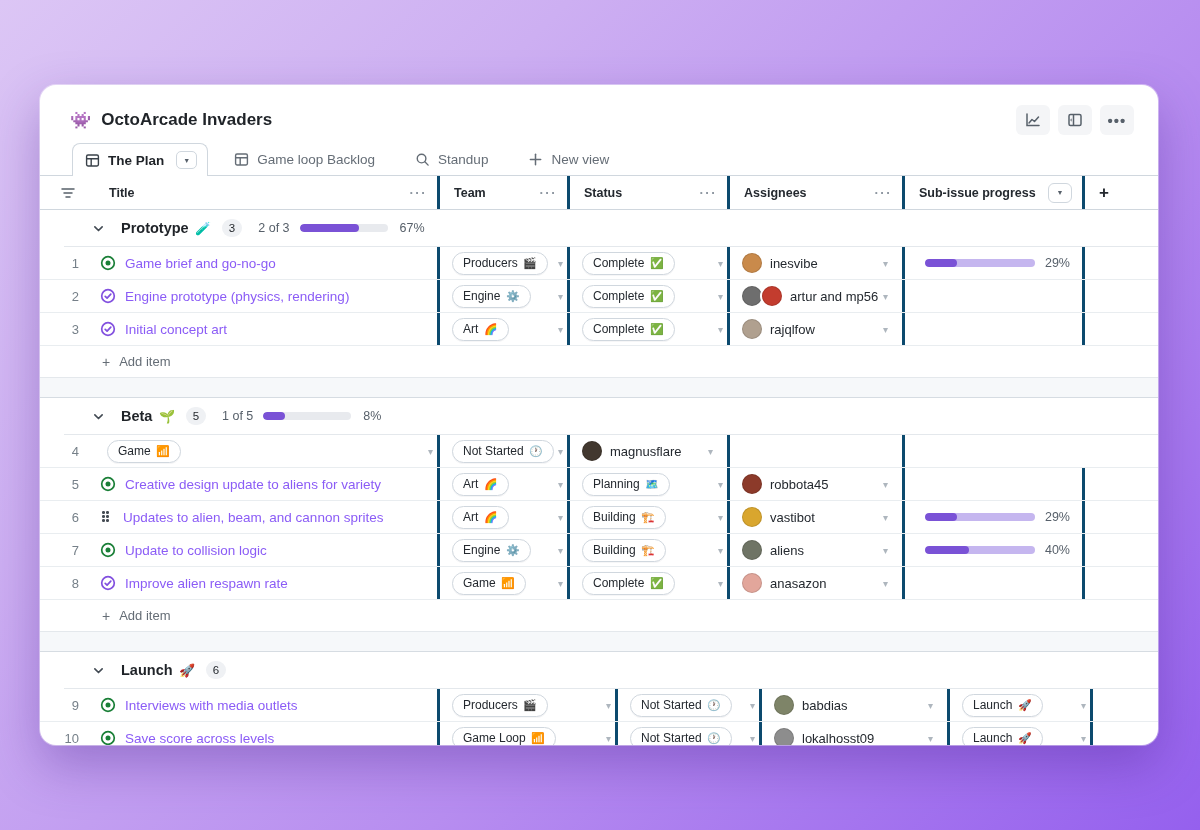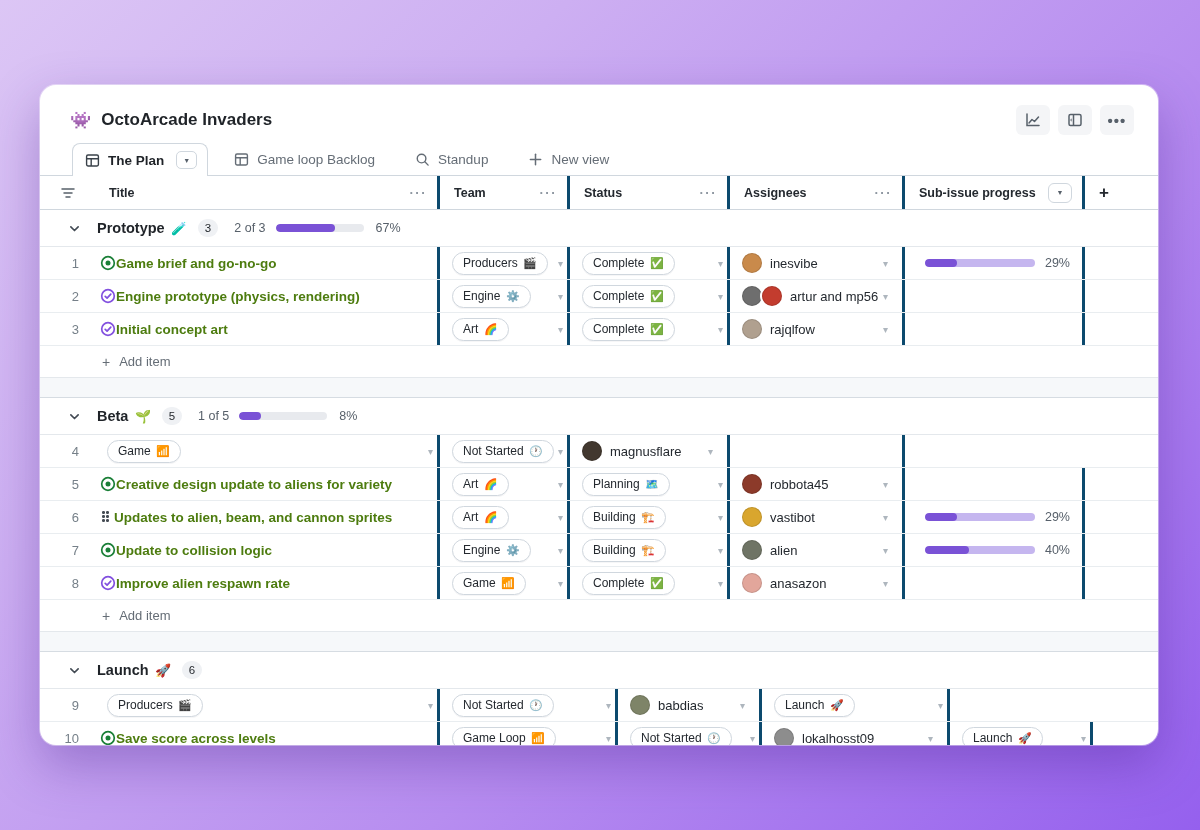--- a/index.html
+++ b/index.html
@@ -39,33 +39,33 @@
   .cell { display:flex; align-items:center; min-width:0; }
   .vline { border-right:3px solid #0c4a6e; }
   
   .colhead { height:34px; border-bottom:1px solid #d0d7de; font-size:12.5px; font-weight:bold; color:#24292f; }
   .colhead .cell { justify-content:space-between; padding:0 10px 0 14px; }
   .colhead .cell.numcol { justify-content:center; padding:0; }
   .menu-dots { color:#8c959f; font-size:13px; font-weight:bold; letter-spacing:1.5px; cursor:pointer; }
   .hdr-caret { width:24px; height:20px; border:1px solid #d0d7de; border-radius:6px; display:flex; align-items:center; justify-content:center; font-size:7px; color:#57606a; cursor:pointer; }
   .pluscol { font-size:17px; color:#24292f; justify-content:flex-start; padding-left:14px; cursor:pointer; }
   
-  .ghead { display:flex; align-items:center; height:37px; padding-left:28px; border-bottom:1px solid #e4e8ec; }
+  .ghead { display:flex; align-items:center; height:37px; padding-left:28px; border-bottom:1px solid #e4e8ec;margin-left:24px; }
   .chev { display:flex; margin-right:16px; cursor:pointer; color:#424a53; }
   .gname { font-size:14.5px; font-weight:bold; color:#1f2328; }
   .gemoji { font-size:13px; margin-left:7px; }
   .gbadge { background:#eff1f4; border-radius:10px; height:18px; padding:0 7px; font-size:11.5px; color:#1f2328; display:flex; align-items:center; margin-left:10px; }
   .gmeta { font-size:12.5px; color:#57606a; margin-left:16px; }
   .gbar { width:88px; height:8px; border-radius:4px; background:#e8eaee; margin-left:10px; overflow:hidden; }
   .gbar .fill { height:100%; border-radius:4px; background:#7a52d6; }
   .gpct { font-size:12.5px; color:#57606a; margin-left:12px; }
   
   .trow { height:33px; border-bottom:1px solid #e9edf0; cursor:pointer; }
   .numcell { justify-content:flex-end; padding-right:16px; font-size:13px; color:#768089; }
-  .titlecell { padding-left:5px; font-size:13.5px; color:#4d7c0f;font-weight:bold; }
+  .titlecell { padding-left:5px; gap:9px; font-size:13.5px; color:#8b5cf6; }
   .titlecell .ttext { white-space:nowrap; overflow:hidden; text-overflow:ellipsis; }
   .pillcell { justify-content:space-between; padding:0 4px 0 12px; }
   .pill { display:inline-flex; align-items:center; gap:6px; height:23px; padding:0 10px; border:1px solid #d0d7de; border-radius:999px; font-size:12px; color:#24292f; background:#fff; box-shadow:0 1px 0 rgba(31,35,40,.04); white-space:nowrap; cursor:pointer; }
   .pemoji { font-size:11px; }
   .caret { color:#aeb6be; font-size:10px; cursor:pointer; }
   .asgcell { justify-content:space-between; padding:0 14px 0 12px; font-size:13px; color:#24292f; }
   .asg { display:flex; align-items:center; gap:8px; min-width:0; }
   .avatar { width:20px; height:20px; border-radius:50%; flex:none; box-shadow:inset 0 0 0 1px rgba(0,0,0,.12); }
   .avatar.stack { margin-left:-8px; box-shadow:0 0 0 2px #fff, inset 0 0 0 1px rgba(0,0,0,.12); }
   .progcell { padding:0 12px 0 20px; gap:10px; }
@@ -452,21 +452,21 @@
     <div class="cell vline pillcell">
       <span class="pill">
           <span>Building</span>
           <span class="pemoji">🏗️</span>
         </span>
       <span class="caret">▾</span>
     </div>
     <div class="cell vline asgcell">
       <span class="asg">
           <span class="avatar" style="background: rgb(111, 116, 101);"></span>
-          <span>alien</span>
+          <span>aliens</span>
         </span>
       <span class="caret">▾</span>
     </div>
     <div class="cell vline progcell">
       <span class="rbar">
           <span class="fill" style="display: block; width: 40%;"></span>
         </span>
       <span class="rpct">40%</span>
     </div>
     <div class="cell"></div>
@@ -518,20 +518,27 @@
           <path d="M3.5 6l4.5 4.5L12.5 6" fill="none" stroke="currentColor" stroke-width="2" stroke-linecap="round" stroke-linejoin="round"></path>
         </svg>
       </span>
     <span class="gname">Launch</span>
     <span class="gemoji">🚀</span>
     <span class="gbadge">6</span>
   </div>
 
   <div class="grid-launch trow">
     <div class="cell numcell">9</div>
+    <div class="cell vline titlecell">
+      <svg width="16" height="16" viewBox="0 0 16 16">
+          <circle cx="8" cy="8" r="6.3" fill="none" stroke="#1a7f37" stroke-width="1.7"></circle>
+          <circle cx="8" cy="8" r="2.5" fill="#1a7f37"></circle>
+        </svg>
+      <span class="ttext">Interviews with media outlets</span>
+    </div>
     <div class="cell vline pillcell">
       <span class="pill">
           <span>Producers</span>
           <span class="pemoji">🎬</span>
         </span>
       <span class="caret">▾</span>
     </div>
     <div class="cell vline pillcell">
       <span class="pill">
           <span>Not Started</span>

